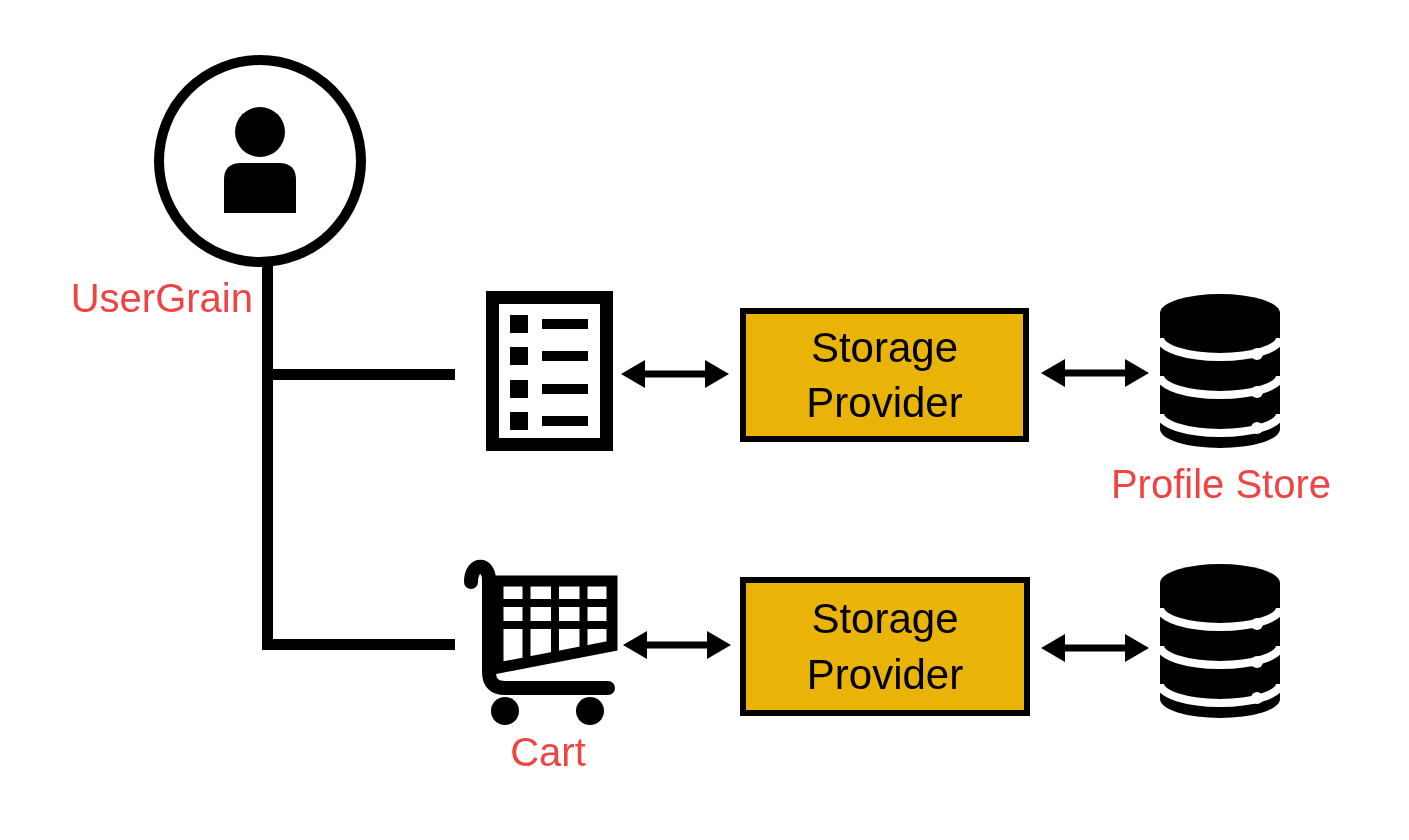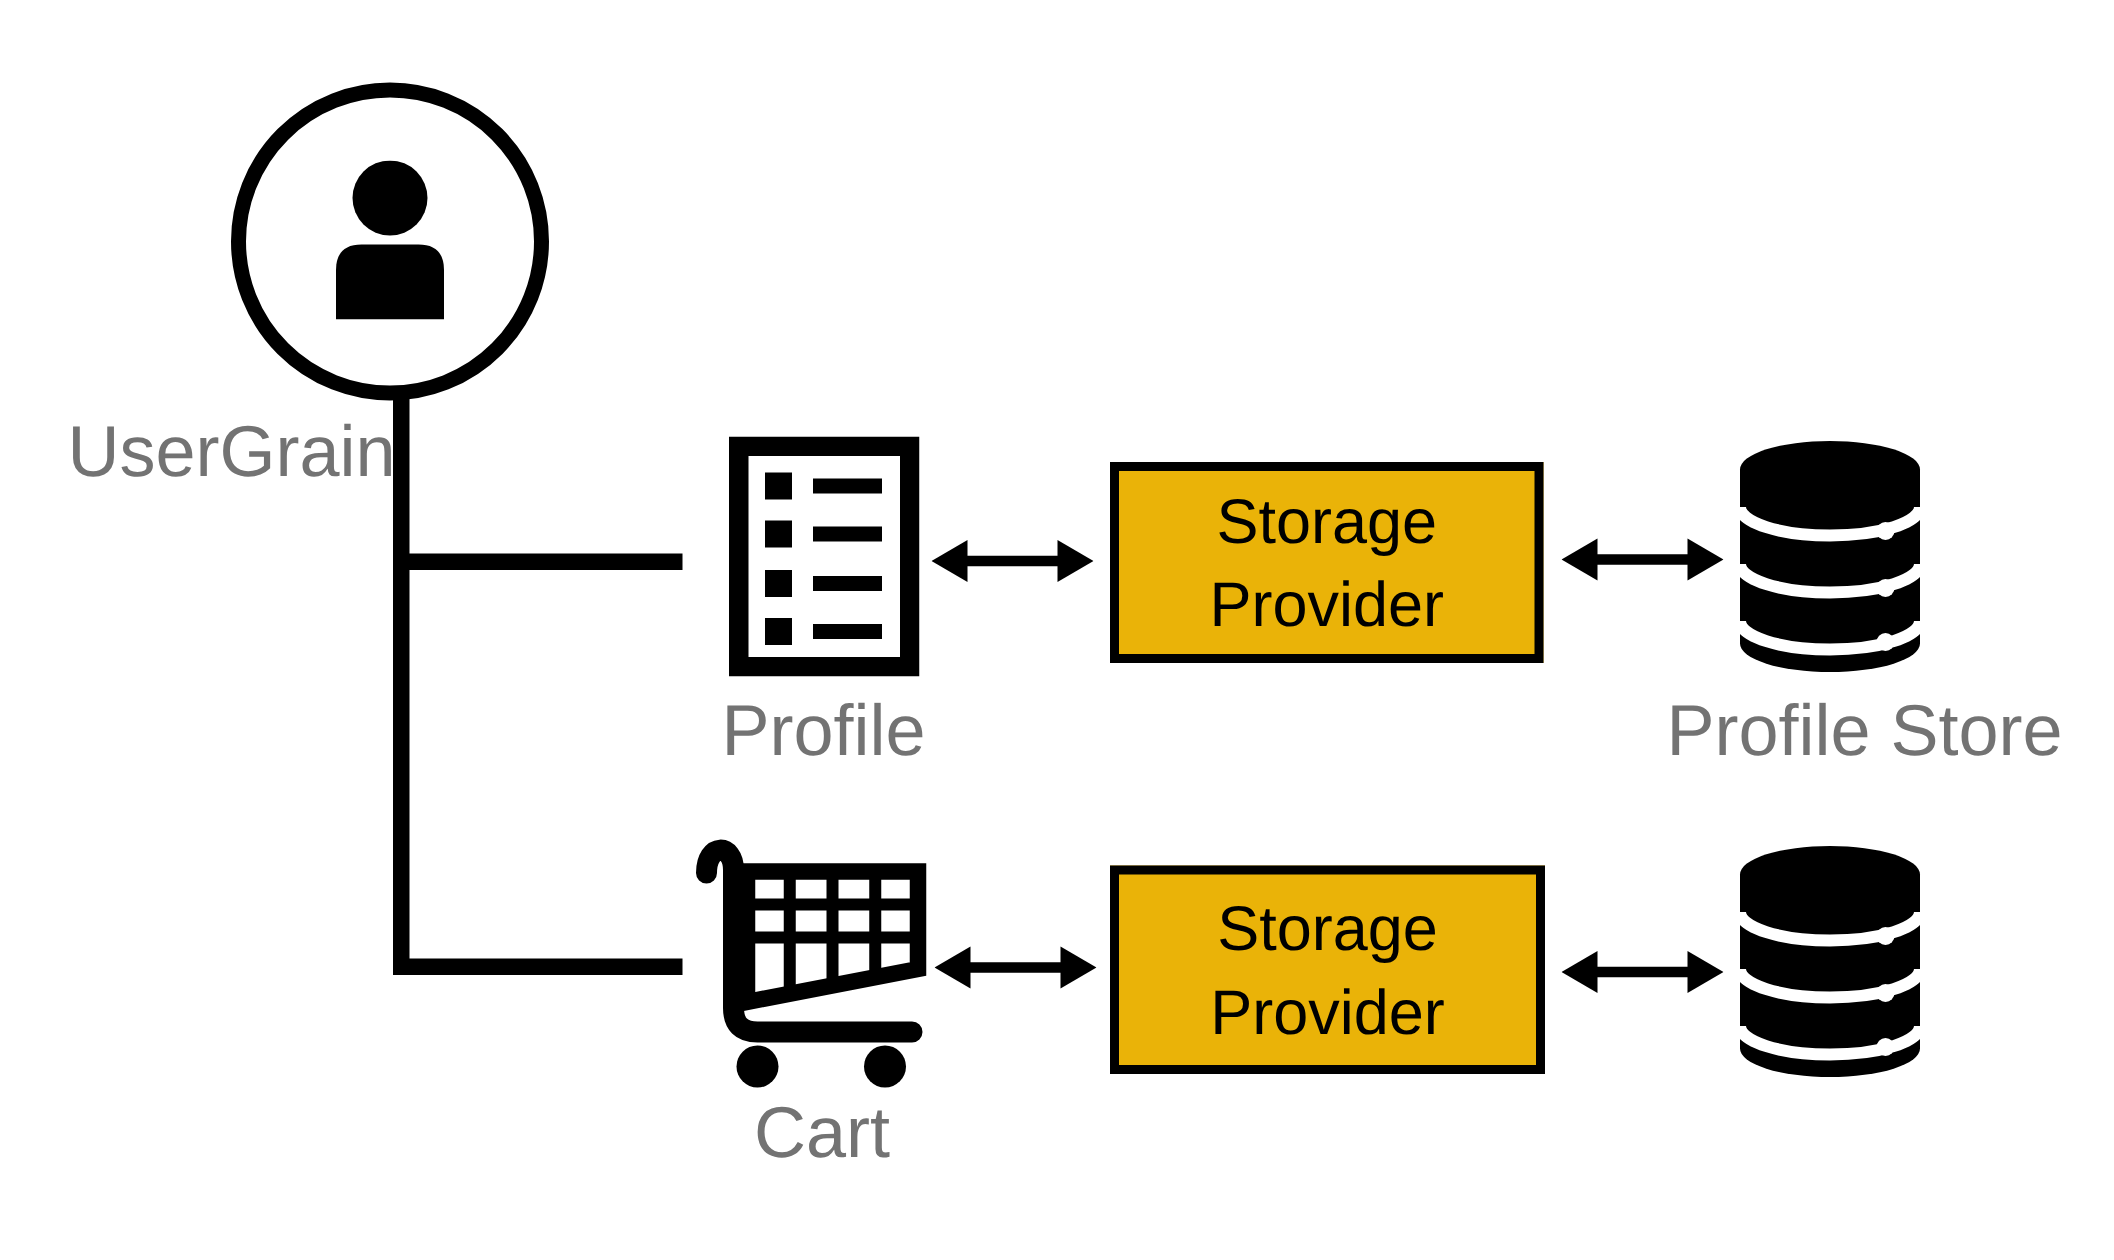--- a/index.html
+++ b/index.html
@@ -6,21 +6,21 @@
   html,body { margin:0; padding:0; background:#fff; }
   .canvas {
     position:relative; width:1409px; height:840px;
     background:#ffffff; color:#000000;
     font-family:"Liberation Sans", sans-serif;
     overflow:hidden;
   }
   .abs { position:absolute; }
   .line { position:absolute; background:#000; }
   .label {
-    position:absolute; font-size:48px; color:#737373;
+    position:absolute; font-size:40px; color:#ef4444;
     white-space:nowrap; line-height:1.1;
   }
   .center { text-align:center; }
   .right { text-align:right; }
   .circle-node {
     position:absolute; left:154px; top:55px;
     width:212px; height:212px; box-sizing:border-box;
     border:10px solid #000; border-radius:50%;
     background:#fff;
   }
@@ -54,21 +54,20 @@
     <rect x="6.5" y="6.5" width="114" height="147" fill="#fff" stroke="#000" stroke-width="13"></rect>
     <rect class="ink" x="24" y="24" width="18" height="18"></rect>
       <rect class="ink" x="56" y="28" width="46" height="10"></rect>
     <rect class="ink" x="24" y="56" width="18" height="18"></rect>
       <rect class="ink" x="56" y="60" width="46" height="10"></rect>
     <rect class="ink" x="24" y="89" width="18" height="18"></rect>
       <rect class="ink" x="56" y="93" width="46" height="10"></rect>
     <rect class="ink" x="24" y="121" width="18" height="18"></rect>
       <rect class="ink" x="56" y="125" width="46" height="10"></rect>
   </svg>
-  <div class="label center" style="left:449px; top:462px; width:200px;">Profile</div>
 
   <svg class="abs" style="left:621px; top:356px;" width="108" height="36" viewBox="0 0 108 36" aria-hidden="true">
     <polygon class="ink" points="0,18 24,4 24,32"></polygon>
     <polygon class="ink" points="108,18 84,4 84,32"></polygon>
     <rect class="ink" x="18" y="14.5" width="72" height="7"></rect>
   </svg>
 
   <div class="provider-box" style="left:740px; top:308px; width:289px; height:134px;">
     <span>Storage</span>
     <span>Provider</span>
@@ -82,21 +81,21 @@
 
   <svg class="abs" style="left:1158px; top:292px;" width="124" height="158" viewBox="0 0 124 158" aria-hidden="true">
     <path class="ink" d="M2,21 A60,19 0 0 1 122,21 L122,137 A60,19 0 0 1 2,137 Z"></path>
     <path d="M2,46 A60,19 0 0 0 122,46" stroke="#fff" stroke-width="8" fill="none"></path>
     <path d="M2,84 A60,19 0 0 0 122,84" stroke="#fff" stroke-width="8" fill="none"></path>
     <path d="M2,122 A60,19 0 0 0 122,122" stroke="#fff" stroke-width="8" fill="none"></path>
     <circle cx="99" cy="62" r="6" fill="#fff"></circle>
     <circle cx="99" cy="100" r="6" fill="#fff"></circle>
     <circle cx="99" cy="136" r="6" fill="#fff"></circle>
   </svg>
-  <div class="label center" style="left:1093px; top:462px; width:300px;">Profile Store</div>
+  <div class="label center" style="left:1071px; top:462px; width:300px;">Profile Store</div>
 
   <svg class="abs" style="left:462px; top:556px;" width="156" height="172" viewBox="0 0 156 172" aria-hidden="true">
     <path d="M9,26 C9,6 27,6 27,24 L27,116 Q27,132 43,132 L146,132" fill="none" stroke="#000" stroke-width="14" stroke-linecap="round"></path>
     <polygon points="36,25 150,25 150,90 36,112" fill="#fff" stroke="#000" stroke-width="11"></polygon>
     <path d="M64.5,25 L64.5,106.5 M93,25 L93,101 M121.5,25 L121.5,95.5 M36,47 L150,47 M36,69 L150,69" stroke="#000" stroke-width="8" fill="none"></path>
     <circle class="ink" cx="43" cy="155" r="14"></circle>
     <circle class="ink" cx="128" cy="155" r="14"></circle>
   </svg>
   <div class="label center" style="left:448px; top:696px; width:200px;margin-top:34px;">Cart</div>
 

